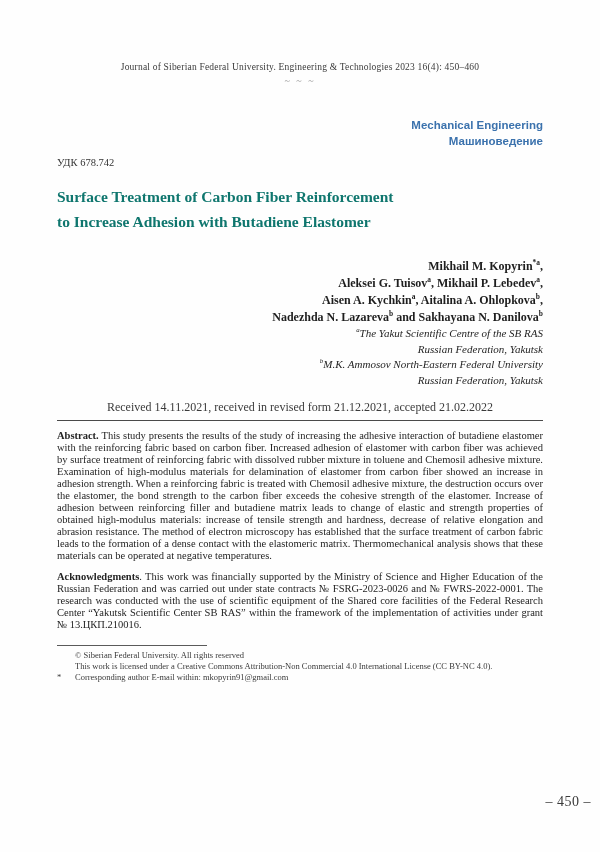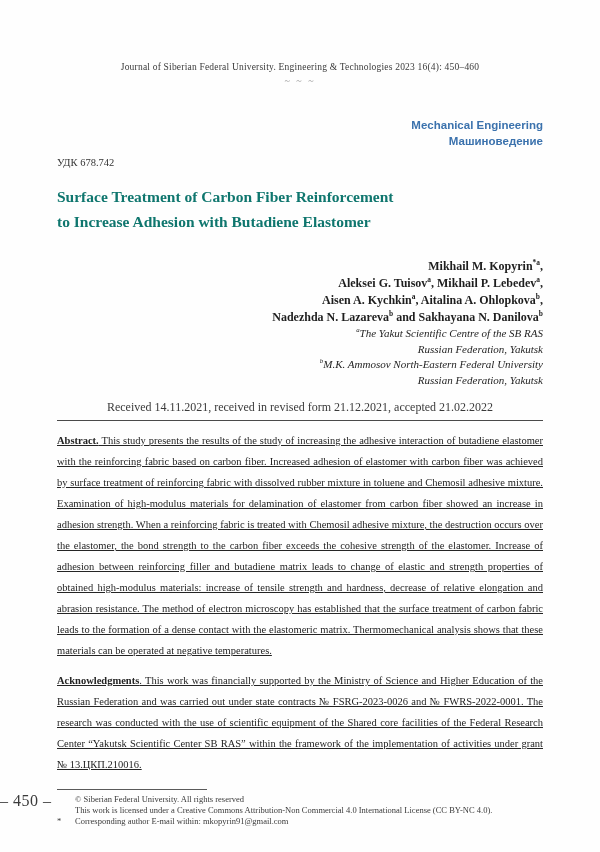--- a/index.html
+++ b/index.html
@@ -77,46 +77,45 @@
     margin-top: 12px;
     text-align: center;
     font-size: 12px;
     color: #3a3a3a;
     padding-bottom: 5px;
     border-bottom: 1px solid #4a4a4a;
   }
   .para {
     margin-top: 9px;
     font-size: 10.5px;
-    line-height: 21px;
+    line-height: 12px;
     text-align: justify;
     color: #242424;
-    text-decoration: underline;
   }
   .footnote {
     margin-top: 14px;
     font-size: 8.5px;
     line-height: 11px;
     color: #3a3a3a;
   }
   .fn-rule {
     width: 150px;
     border-top: 1px solid #5a5a5a;
     margin-bottom: 4px;
   }
   .fn-row { display: flex; }
   .fn-marker { width: 17px; flex: 0 0 17px; }
   .fn-text { flex: 1; padding-left: 1px; }
   .pageno {
     position: absolute;
     left: 0;
-    right: 17px;
+    right: 9px;
     bottom: 42px;
-    text-align: left;
-    font-size: 16px;
+    text-align: right;
+    font-size: 14px;
     color: #3a3a3a;
     letter-spacing: 0.5px;
   }
 </style>
 </head>
 <body>
 
 <div class="page">
 
   <div class="journal-line">Journal of Siberian Federal University. Engineering &amp; Technologies 2023 16(4): 450–460</div>

